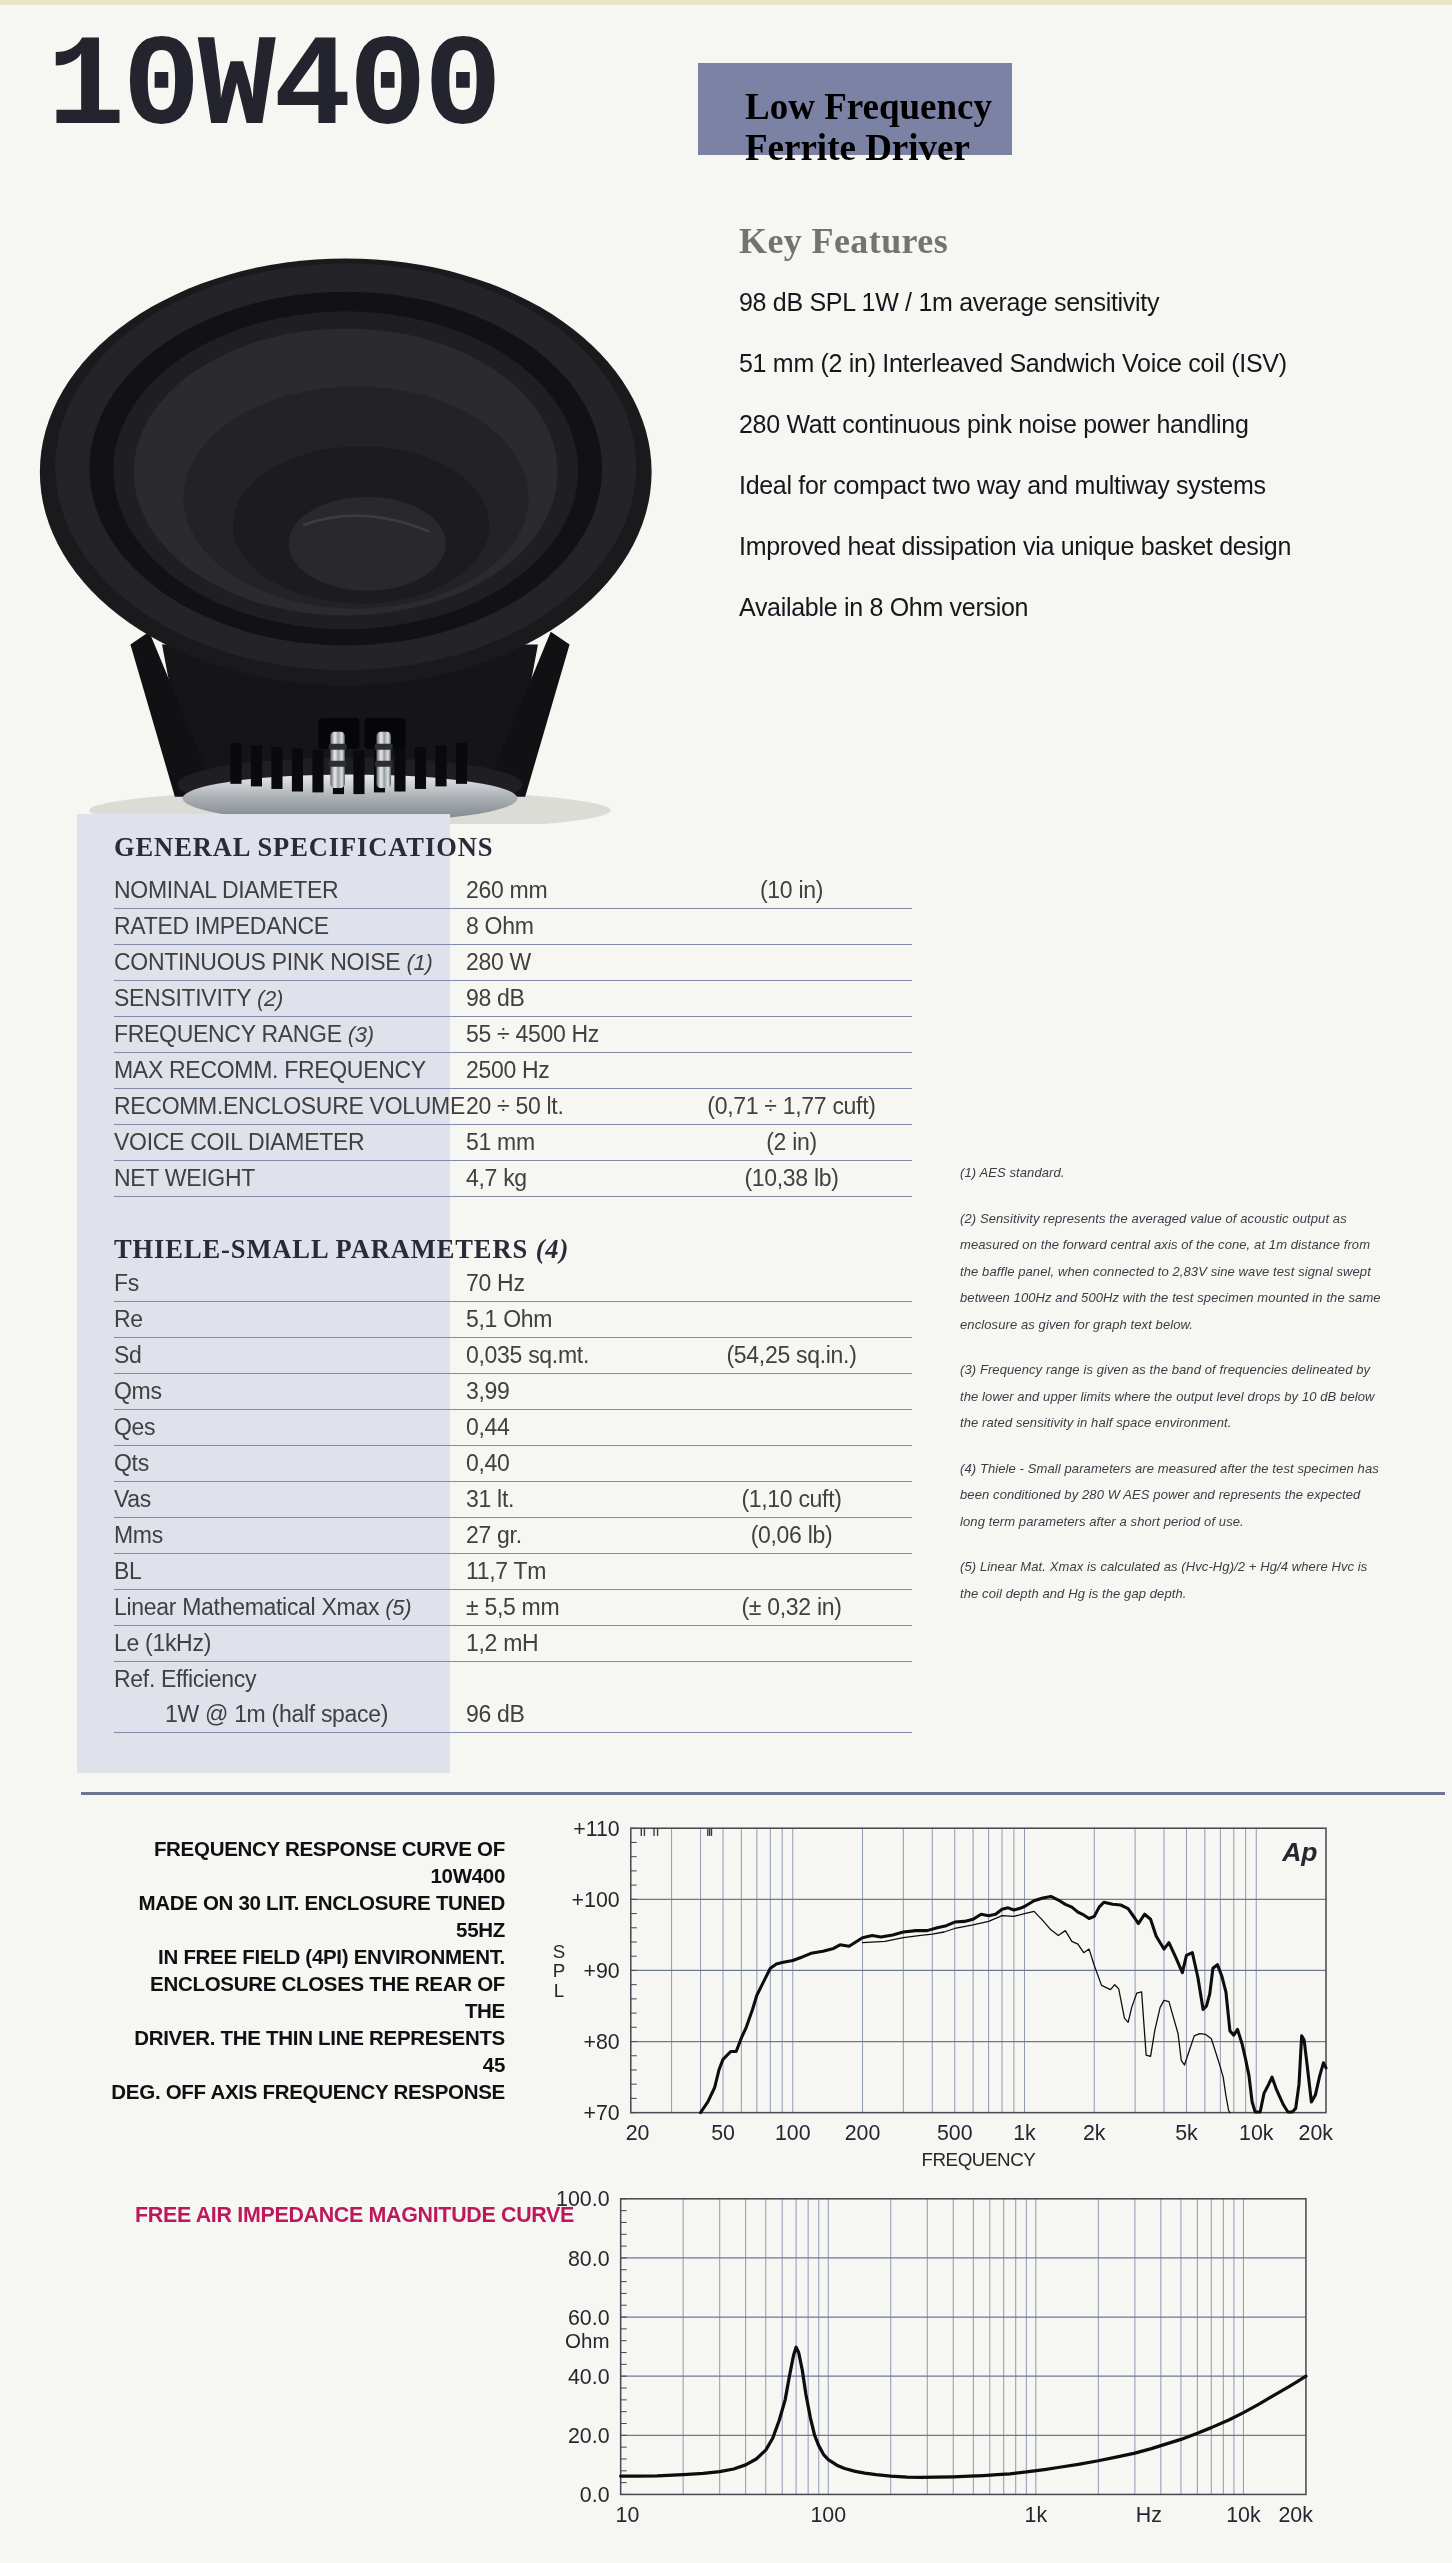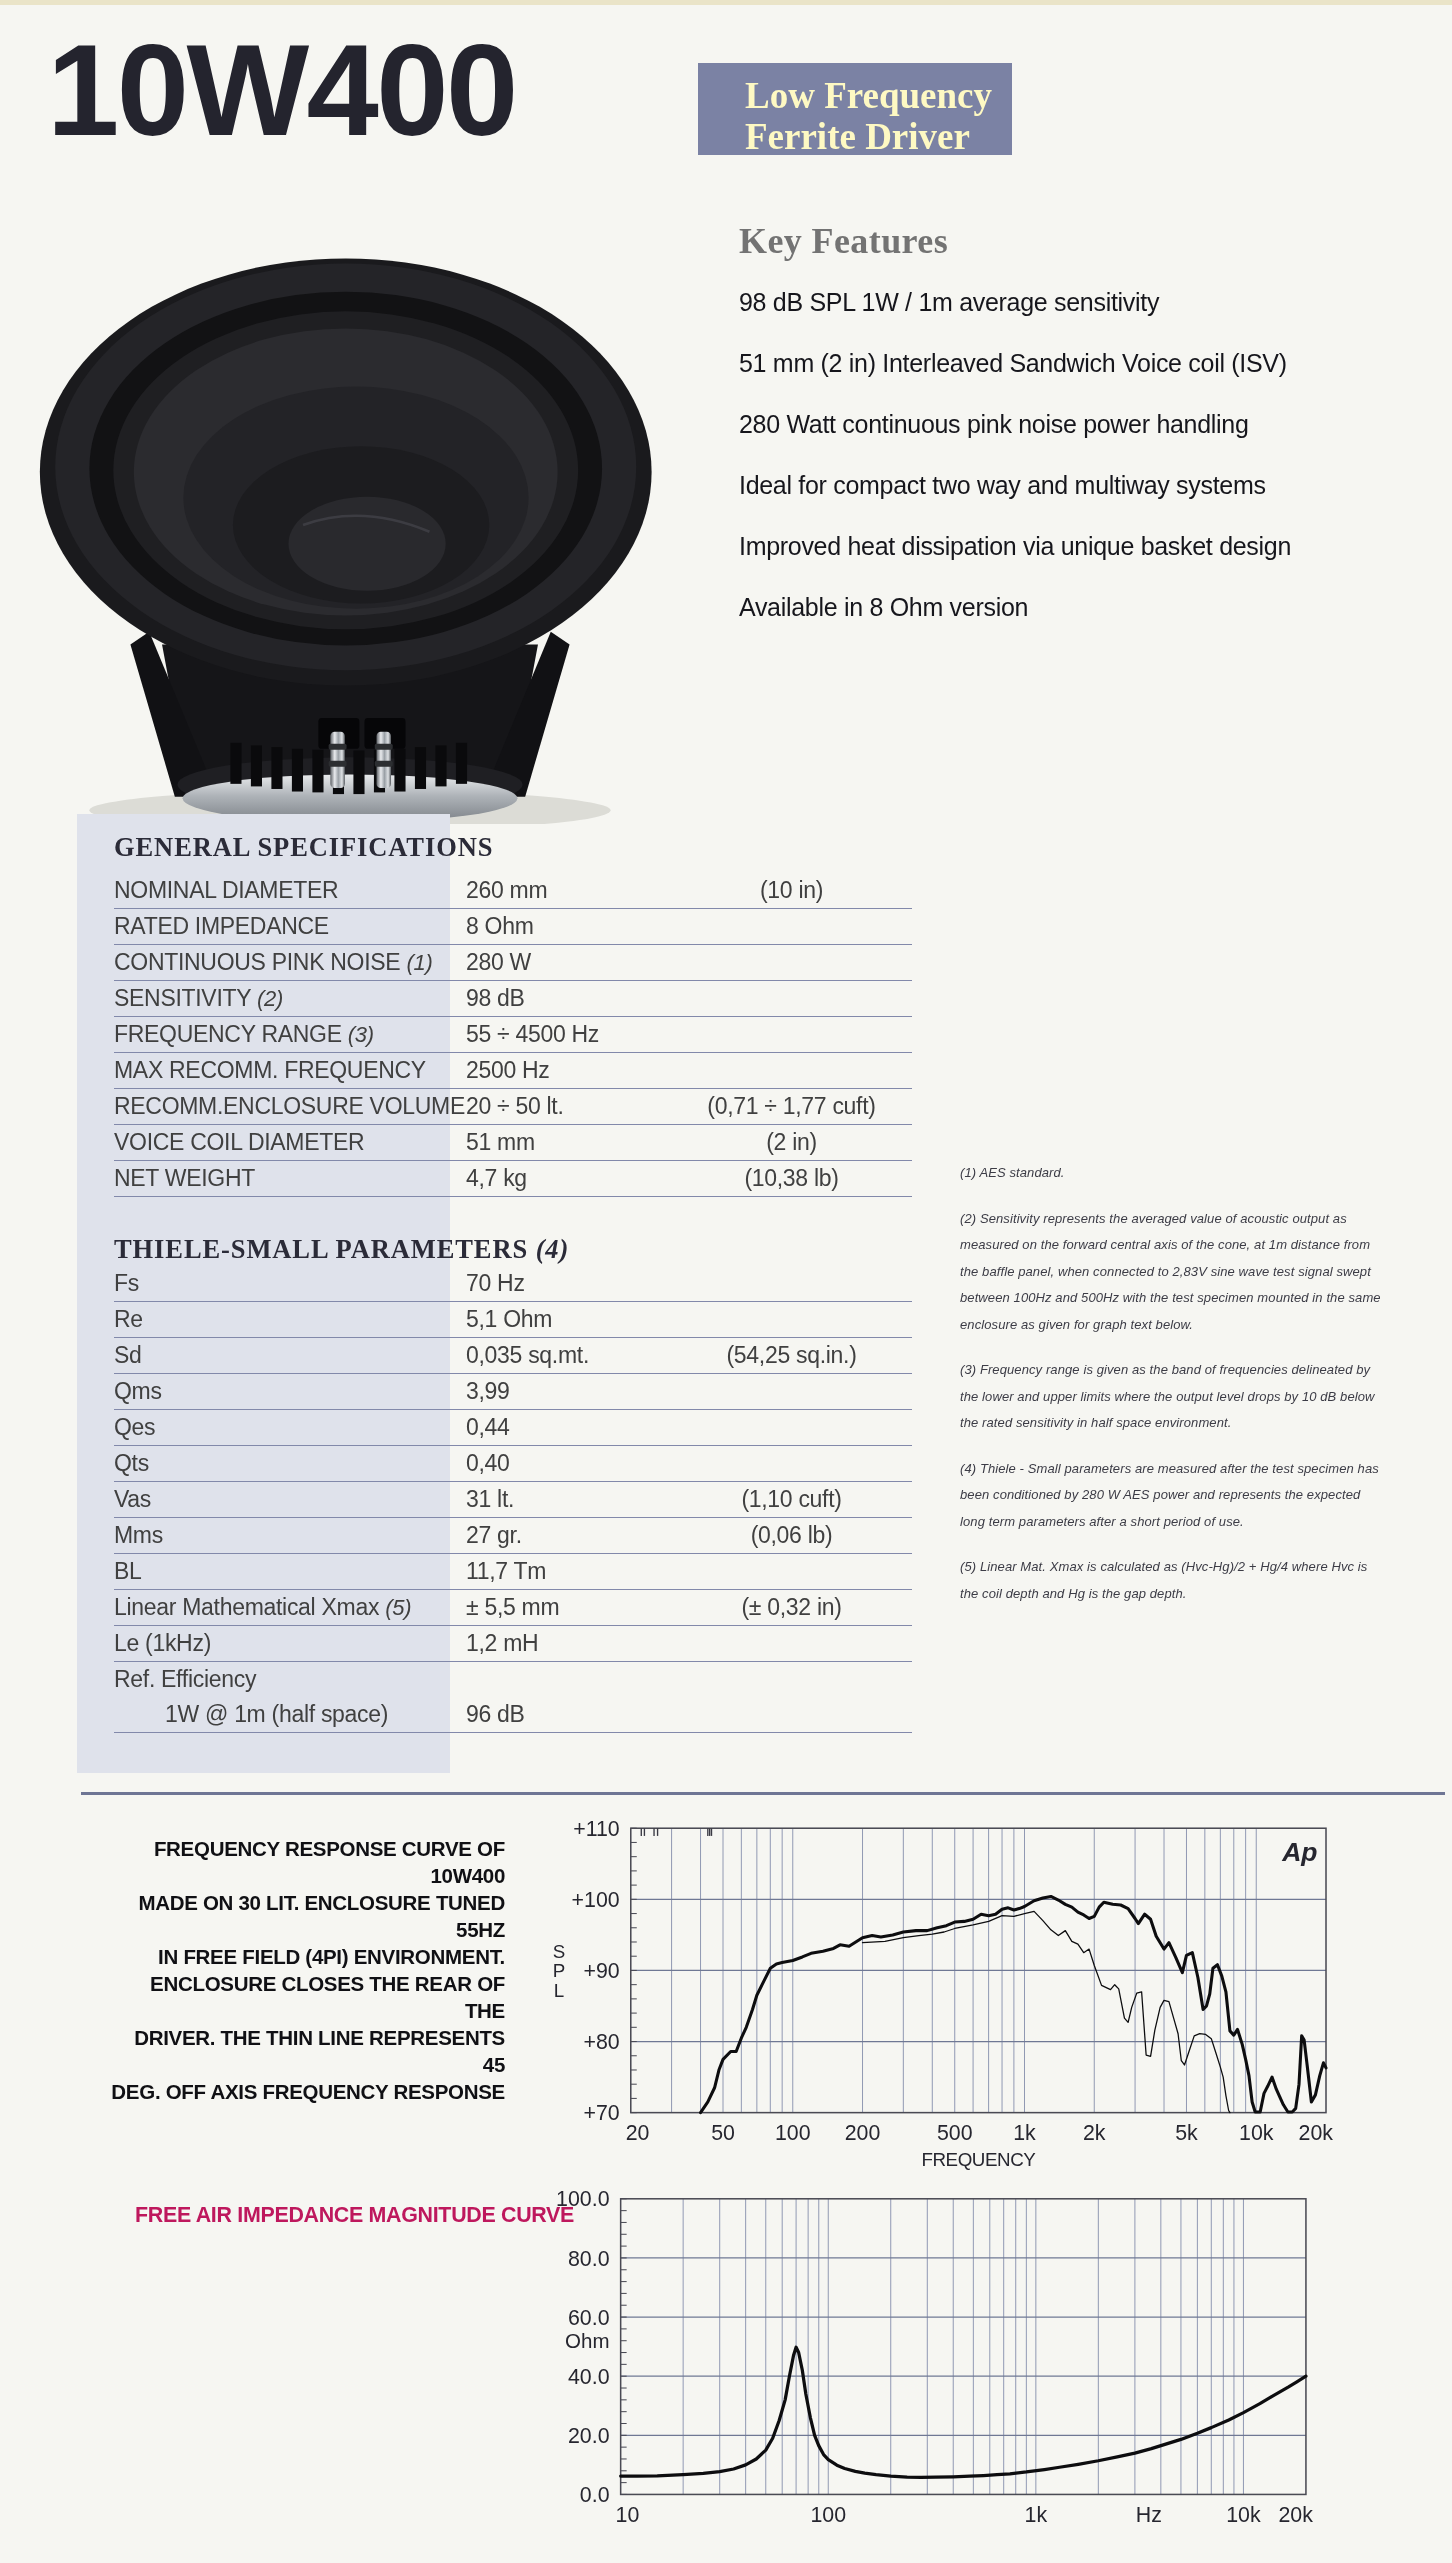--- a/index.html
+++ b/index.html
@@ -1,23 +1,23 @@
 <!DOCTYPE html>
 <html style="font-size:13.7px"><head>
 <meta charset="utf-8">
 <style>
   html,body{margin:0;padding:0;}
   body{width:1452px;height:2563px;background:#f6f6f2;font-family:"Liberation Sans",sans-serif;position:relative;overflow:hidden;}
   .page{position:absolute;inset:0;}
   .topstrip{position:absolute;left:0;top:0;width:1452px;height:5.1px;background:#eae4c8;}
 
   
-  .model{position:absolute;left:47px;top:15.4px;font-family:Liberation Sans, sans-serif;font-weight:bold;font-size:130px;letter-spacing:-2.6px;color:#24242e;}
-  .badge{position:absolute;left:698px;top:63px;width:314px;height:92px;background:#7b82a4;color:#fef9c3;
-         font-family:"Liberation Serif",serif;font-weight:bold;font-size:37px;line-height:41px;padding:12px 0 0 47px;box-sizing:border-box;}
+  .model{position:absolute;left:47px;top:15.4px;font-family:Liberation Mono, monospace;font-weight:bold;font-size:130px;letter-spacing:-2.6px;color:#24242e;}
+  .badge{position:absolute;left:698px;top:63px;width:314px;height:92px;background:#7b82a4;color:#000000;
+         font-family:"Liberation Serif",serif;font-weight:bold;font-size:37px;line-height:41px;padding:23px 0 0 47px;box-sizing:border-box;}
 
   
   .kf{position:absolute;left:739px;top:220px;width:658px;color:#16161c;}
   .kf h2{font-family:"Liberation Serif",serif;font-weight:bold;font-size:36px;margin:0 0 26px 0;color:#737373;letter-spacing:0.4px;}
   .kf .item{font-size:25px;margin-bottom:32px;letter-spacing:-0.3px;}
 
   
   .panel{position:absolute;left:77px;top:814px;width:373px;height:959px;background:#dfe2eb;}
   .sect-title{position:absolute;left:114px;font-family:"Liberation Serif",serif;font-weight:bold;font-size:26.5px;color:#2b2b38;letter-spacing:0.9px;}
   .sect-title i{font-family:"Liberation Serif",serif;font-weight:bold;}

